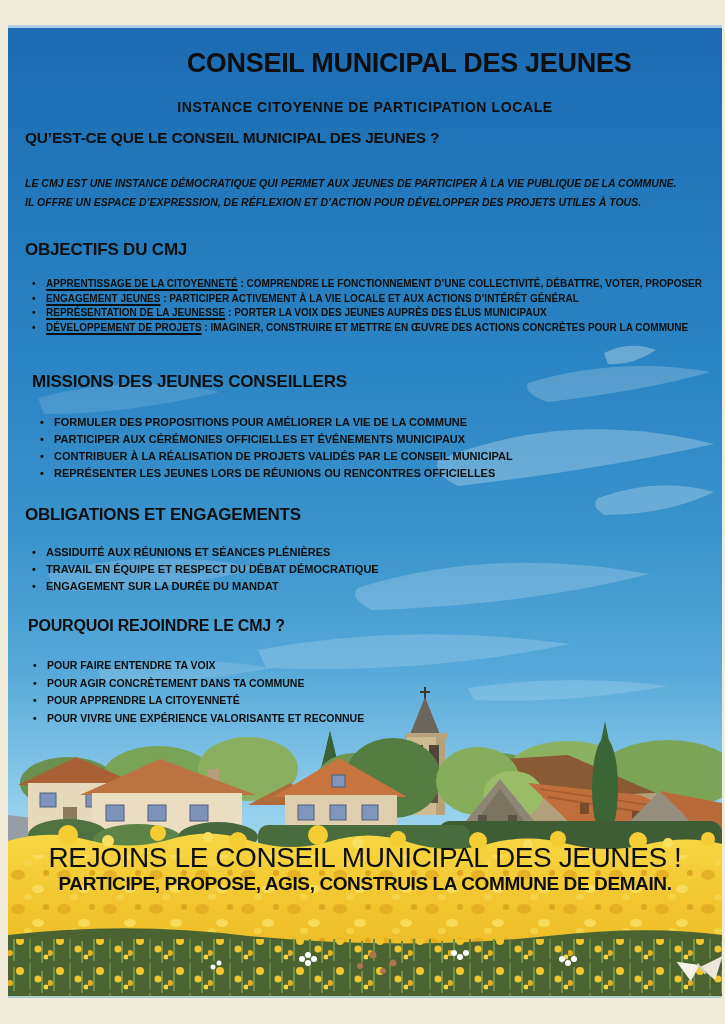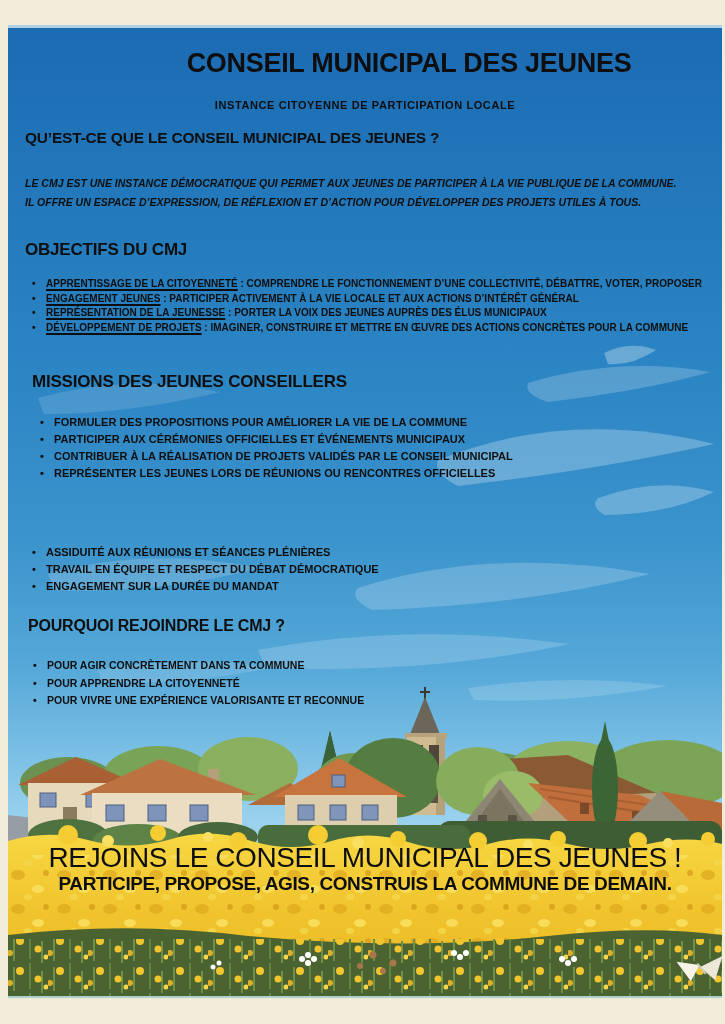--- a/index.html
+++ b/index.html
@@ -18,21 +18,21 @@
     border-top:3px solid #aecfe3;
     border-bottom:2px solid #aed0cd;
     overflow:hidden;
   }
   svg{display:block;}
   .clouds{position:absolute;left:0;top:0;z-index:1;}
   .village{position:absolute;left:0;bottom:0;z-index:2;}
   .txt{position:absolute;z-index:3;color:#0e0e0e;white-space:nowrap;}
   .center{left:0;width:714px;text-align:center;}
   .title{top:20px;font-size:27px;font-weight:900;letter-spacing:-.3px;margin-left:44px;}
-  .subtitle{top:71px;font-size:11px;font-weight:800;letter-spacing:.6px;}
+  .subtitle{top:71px;font-size:14px;font-weight:800;letter-spacing:.6px;}
   .h1{font-size:15.5px;font-weight:900;letter-spacing:-.2px;}
   .h2{font-size:17px;font-weight:900;letter-spacing:-.2px;}
   .para{font-size:10.5px;font-weight:800;line-height:19px;font-style:italic;}
   ul.blist{list-style:none;margin:0;padding:0;}
   ul.blist li{position:relative;padding-left:14px;font-weight:800;}
   ul.blist li::before{content:"•";position:absolute;left:0;top:0;}
   .obj li{font-size:10px;line-height:14.5px;}
   .std li{font-size:11px;line-height:17px;}
   .why li{font-size:10.5px;line-height:17.5px;}
   .lead{text-decoration:underline;text-underline-offset:2px;text-decoration-thickness:1.5px;}
@@ -243,28 +243,30 @@
     </ul>
 
     <div class="txt h2" style="left:24px;top:344px;">MISSIONS DES JEUNES CONSEILLERS</div>
     <ul class="txt blist std" style="left:32px;top:386px;">
       <li>FORMULER DES PROPOSITIONS POUR AMÉLIORER LA VIE DE LA COMMUNE</li>
       <li>PARTICIPER AUX CÉRÉMONIES OFFICIELLES ET ÉVÉNEMENTS MUNICIPAUX</li>
       <li>CONTRIBUER À LA RÉALISATION DE PROJETS VALIDÉS PAR LE CONSEIL MUNICIPAL</li>
       <li>REPRÉSENTER LES JEUNES LORS DE RÉUNIONS OU RENCONTRES OFFICIELLES</li>
     </ul>
 
+    <div class="txt h2" style="left:17px;top:477px;">OBLIGATIONS ET ENGAGEMENTS</div>
     <ul class="txt blist std" style="left:24px;top:516px;">
       <li>ASSIDUITÉ AUX RÉUNIONS ET SÉANCES PLÉNIÈRES</li>
       <li>TRAVAIL EN ÉQUIPE ET RESPECT DU DÉBAT DÉMOCRATIQUE</li>
       <li>ENGAGEMENT SUR LA DURÉE DU MANDAT</li>
     </ul>
 
     <div class="txt h2" style="left:20px;top:589px;font-size:16px;">POURQUOI REJOINDRE LE CMJ ?</div>
     <ul class="txt blist why" style="left:25px;top:629px;">
+      <li>POUR FAIRE ENTENDRE TA VOIX</li>
       <li>POUR AGIR CONCRÈTEMENT DANS TA COMMUNE</li>
       <li>POUR APPRENDRE LA CITOYENNETÉ</li>
       <li>POUR VIVRE UNE EXPÉRIENCE VALORISANTE ET RECONNUE</li>
     </ul>
 
     <div class="txt center banner" style="top:814px;">REJOINS LE CONSEIL MUNICIPAL DES JEUNES !</div>
     <div class="txt center banner2" style="top:845px;">PARTICIPE, PROPOSE, AGIS, CONSTRUIS LA COMMUNE DE DEMAIN.</div>
 
   </div>
 </div>

